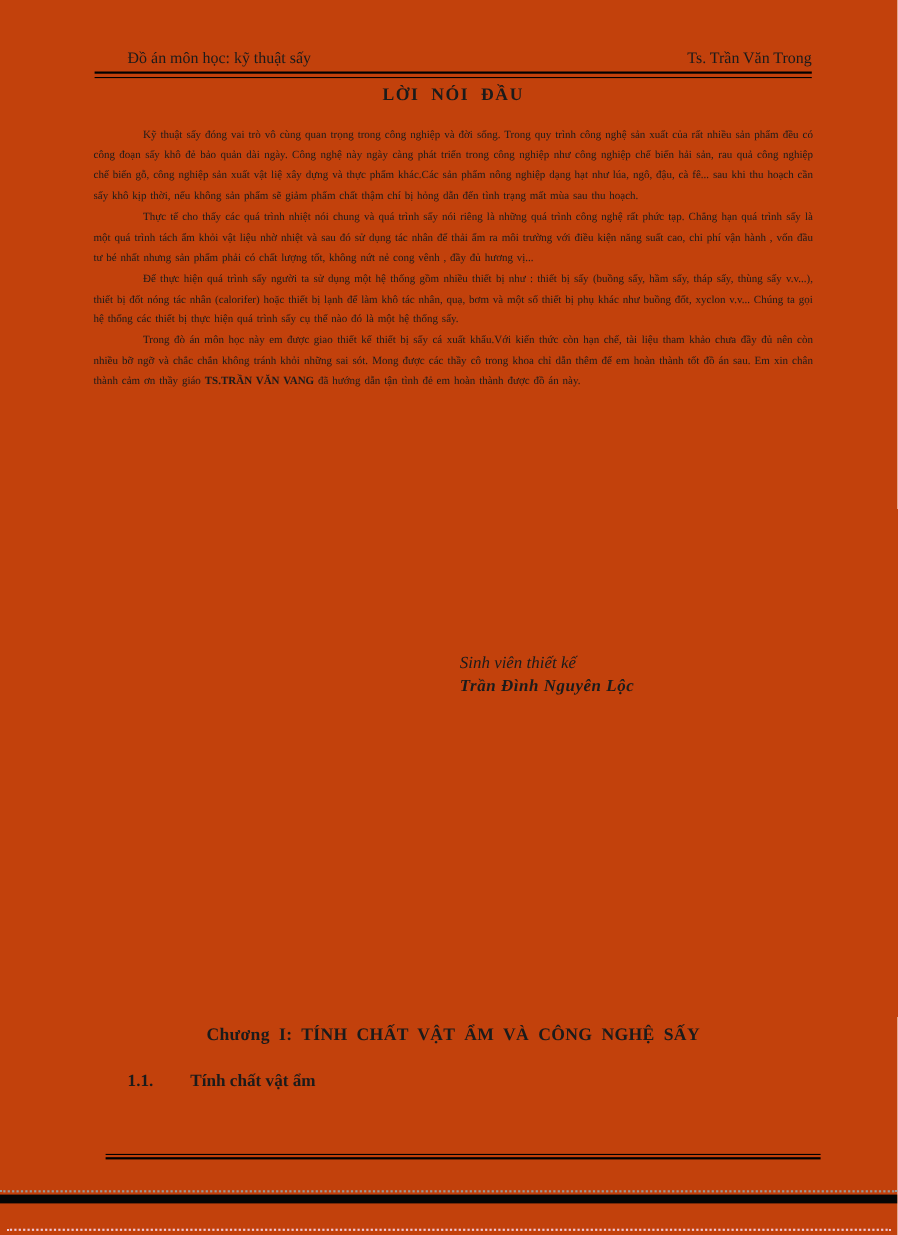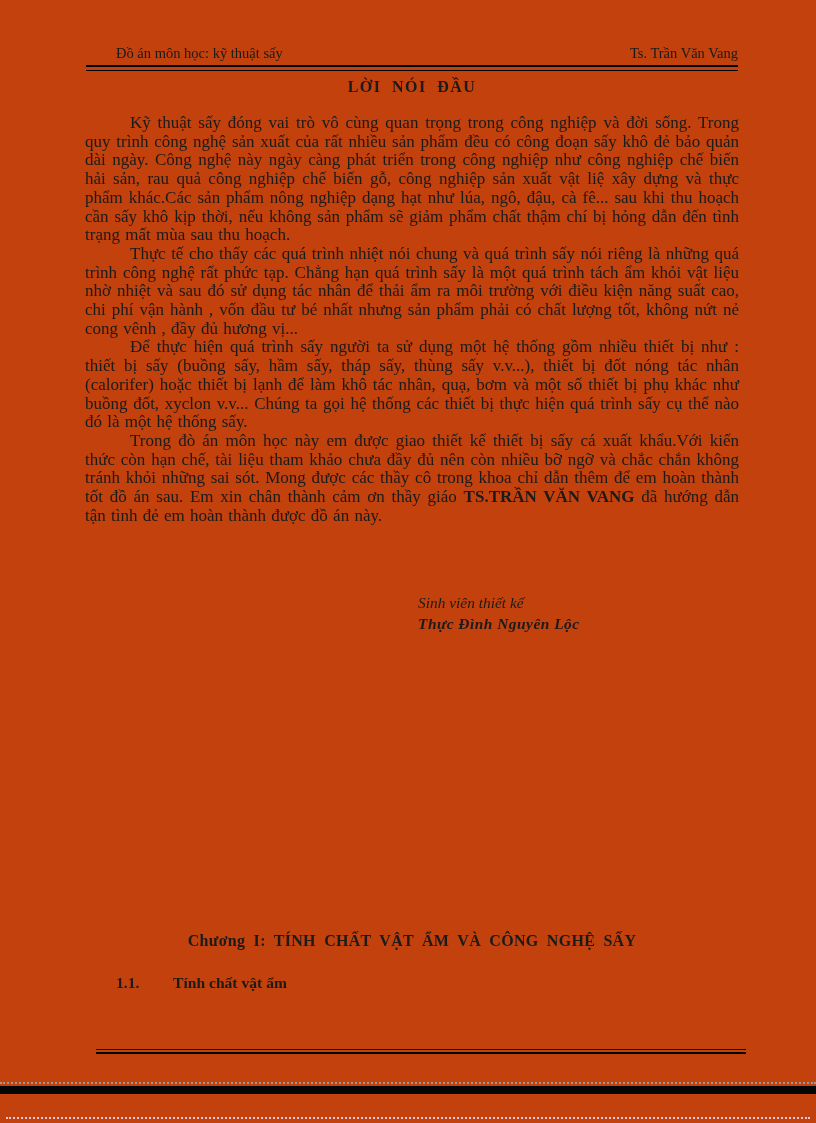--- a/index.html
+++ b/index.html
@@ -51,21 +51,21 @@
     letter-spacing: 1.5px;
     word-spacing: 5px;
   }
 
   
   .body-text {
     position: absolute;
     top: 114px;
     left: 85px;
     width: 654px;
-    font-size: 17px;
+    font-size: 10px;
     line-height: 18.7px;
     text-align: justify;
   }
   .body-text p {
     margin: 0;
     text-indent: 45px;
     word-spacing: 1px;
   }
   .body-text b { font-weight: bold; }
 
@@ -157,37 +157,37 @@
   }
 </style>
 </head>
 <body>
 
 <div class="page">
 
   <div class="header">
     <div class="header-row">
       <span class="left">Đồ án môn học: kỹ thuật sấy</span>
-      <span class="right">Ts. Trần Văn Vang</span>
+      <span class="right">Ts. Trần Văn Trong</span>
     </div>
     <div class="header-rule"></div>
   </div>
 
   <div class="doc-title">LỜI NÓI ĐẦU</div>
 
   <div class="body-text">
     <p>Kỹ thuật sấy đóng vai trò vô cùng quan trọng trong công nghiệp và đời sống. Trong quy trình công nghệ sản xuất của rất nhiều sản phẩm đều có công đoạn sấy khô đẻ bảo quản dài ngày. Công nghệ này ngày càng phát triển trong công nghiệp như công nghiệp chế biến hải sản, rau quả công nghiệp chế biến gỗ, công nghiệp sản xuất vật liệ xây dựng và thực phẩm khác.Các sản phẩm nông nghiệp dạng hạt như lúa, ngô, đậu, cà fê... sau khi thu hoạch cần sấy khô kịp thời, nếu không sản phẩm sẽ giảm phẩm chất thậm chí bị hỏng dẫn đến tình trạng mất mùa sau thu hoạch.</p>
     <p>Thực tế cho thấy các quá trình nhiệt nói chung và quá trình sấy nói riêng là những quá trình công nghệ rất phức tạp. Chẳng hạn quá trình sấy là một quá trình tách ẩm khỏi vật liệu nhờ nhiệt và sau đó sử dụng tác nhân để thải ẩm ra môi trường với điều kiện năng suất cao, chi phí vận hành , vốn đầu tư bé nhất nhưng sản phẩm phải có chất lượng tốt, không nứt nẻ cong vênh , đầy đủ hương vị...</p>
     <p>Để thực hiện quá trình sấy người ta sử dụng một hệ thống gồm nhiều thiết bị như : thiết bị sấy (buồng sấy, hầm sấy, tháp sấy, thùng sấy v.v...),  thiết bị đốt nóng tác nhân (calorifer) hoặc thiết bị lạnh để làm khô tác nhân, quạ, bơm và một số thiết bị phụ khác như buồng đốt, xyclon v.v...  Chúng ta gọi hệ thống các thiết bị thực hiện quá trình sấy cụ thể nào đó là một hệ thống sấy.</p>
     <p><span>Trong đò án môn học này em được giao thiết kế thiết bị sấy cá xuất khẩu.Với kiến thức còn hạn chế, tài liệu tham khảo chưa đầy đủ nên còn nhiều bỡ ngỡ và chắc chắn không tránh khỏi những sai sót. Mong được các thầy cô trong khoa chỉ dẫn thêm để em hoàn thành tốt đồ án sau. Em xin chân thành cảm ơn thầy giáo </span><b>TS.TRẦN  VĂN VANG</b><span> đã hướng dẫn tận tình đẻ em hoàn thành được đồ án này.</span></p>
   </div>
 
   <div class="signature">
     <div class="role">Sinh viên thiết kế</div>
-    <div class="name">Thực Đình Nguyên Lộc</div>
+    <div class="name">Trần Đình Nguyên Lộc</div>
   </div>
 
   <div class="chapter-heading">Chương I: TÍNH CHẤT VẬT ẨM VÀ CÔNG NGHỆ SẤY</div>
 
   <div class="section-heading">
     <span class="num">1.1.</span><span>Tính chất vật ẩm</span>
   </div>
 
   <div class="footer">
     <div class="footer-rule"></div>

